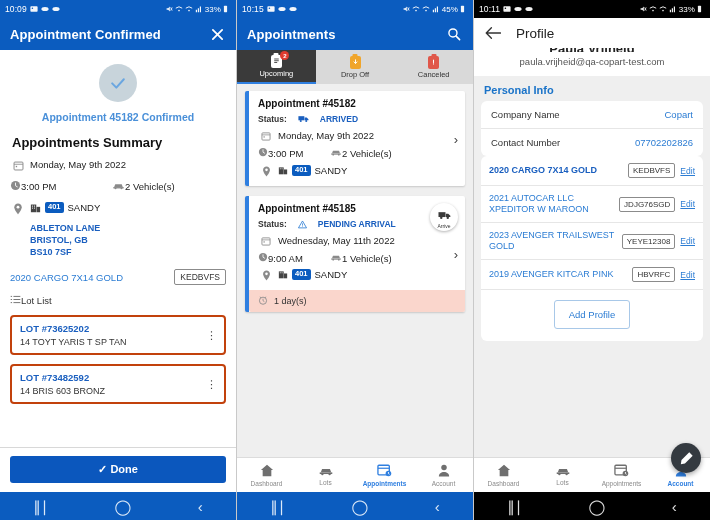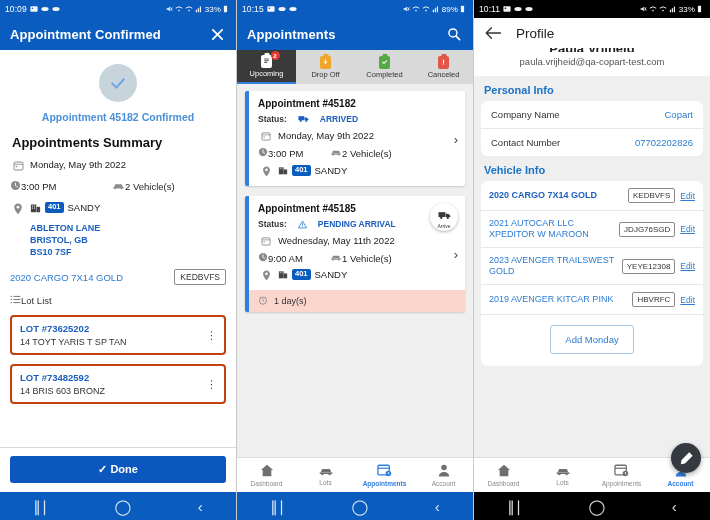--- a/index.html
+++ b/index.html
@@ -354,21 +354,21 @@
             <svg viewBox="0 0 10 10" width="8" height="8">
               <path d="M1 4a6 6 0 018 0" stroke="#fff" stroke-width="1.2" fill="none"></path>
               <circle cx="5" cy="7" r="1" fill="#fff"></circle>
             </svg>
           </span>
         <span class="sbico">
             <svg viewBox="0 0 10 10" width="8" height="8">
               <path d="M1 9h1.5V6H1zM3.5 9H5V4H3.5zM6 9h1.5V2H6z" fill="#fff"></path>
             </svg>
           </span>
-        <span>89%</span>
+        <span>45%</span>
         <span class="sbico">
             <svg viewBox="0 0 6 10" width="5" height="8">
               <rect x="1" y="1" width="4" height="8" rx="0.8" fill="#fff"></rect>
             </svg>
           </span>
       </div>
     </div>
 
     <div class="appbar">
       <div class="title">Appointments</div>
@@ -390,28 +390,20 @@
         <div class="badge">2</div>
         <span>Upcoming</span>
       </div>
       <div class="tab">
         <div class="clip" style="background:#f0a52b;">
           <svg width="7" height="8" viewBox="0 0 8 9">
               <path d="M4 2v4M2.3 4.4L4 6.2l1.7-1.8" stroke="#fff" stroke-width="1.1" fill="none" stroke-linecap="round"></path>
             </svg>
         </div>
         <span>Drop Off</span>
-      </div>
-      <div class="tab">
-        <div class="clip" style="background:#57a846;">
-          <svg width="7" height="8" viewBox="0 0 8 9">
-              <path d="M1.8 4.6l1.6 1.7L6.3 3" stroke="#fff" stroke-width="1.2" fill="none" stroke-linecap="round"></path>
-            </svg>
-        </div>
-        <span>Completed</span>
       </div>
       <div class="tab">
         <div class="clip" style="background:#e0574a;">
           <svg width="7" height="8" viewBox="0 0 8 9">
               <path d="M4 2.2v3" stroke="#fff" stroke-width="1.2" stroke-linecap="round"></path>
               <circle cx="4" cy="6.7" r="0.65" fill="#fff"></circle>
             </svg>
         </div>
         <span>Canceled</span>
       </div>
@@ -706,21 +698,20 @@
         <div class="r3">
           <span class="k">Company Name</span>
           <span class="v">Copart</span>
         </div>
         <div class="r3">
           <span class="k">Contact Number</span>
           <span class="v">07702202826</span>
         </div>
       </div>
 
-      <div class="sectlabel">Vehicle Info</div>
       <div class="card3">
         <div class="vrow">
           <span class="vname sel">2020 CARGO 7X14 GOLD</span>
           <span class="vplate">KEDBVFS</span>
           <span class="vedit">Edit</span>
         </div>
         <div class="vrow">
           <span class="vname">2021 AUTOCAR LLC XPEDITOR W MAROON</span>
           <span class="vplate">JDJG76SGD</span>
           <span class="vedit">Edit</span>
@@ -729,21 +720,21 @@
           <span class="vname">2023 AVENGER TRAILSWEST GOLD</span>
           <span class="vplate">YEYE12308</span>
           <span class="vedit">Edit</span>
         </div>
         <div class="vrow">
           <span class="vname">2019 AVENGER KITCAR PINK</span>
           <span class="vplate">HBVRFC</span>
           <span class="vedit">Edit</span>
         </div>
         <div class="addveh">
-          <div class="addvehbtn">Add Monday</div>
+          <div class="addvehbtn">Add Profile</div>
         </div>
       </div>
     </div>
 
     <div class="fab">
       <svg width="15" height="15" viewBox="0 0 18 18">
           <path d="M12.3 1.6l4.1 4.1-9.3 9.3-4.9.8.8-4.9z" fill="#fff"></path>
         </svg>
     </div>
 

